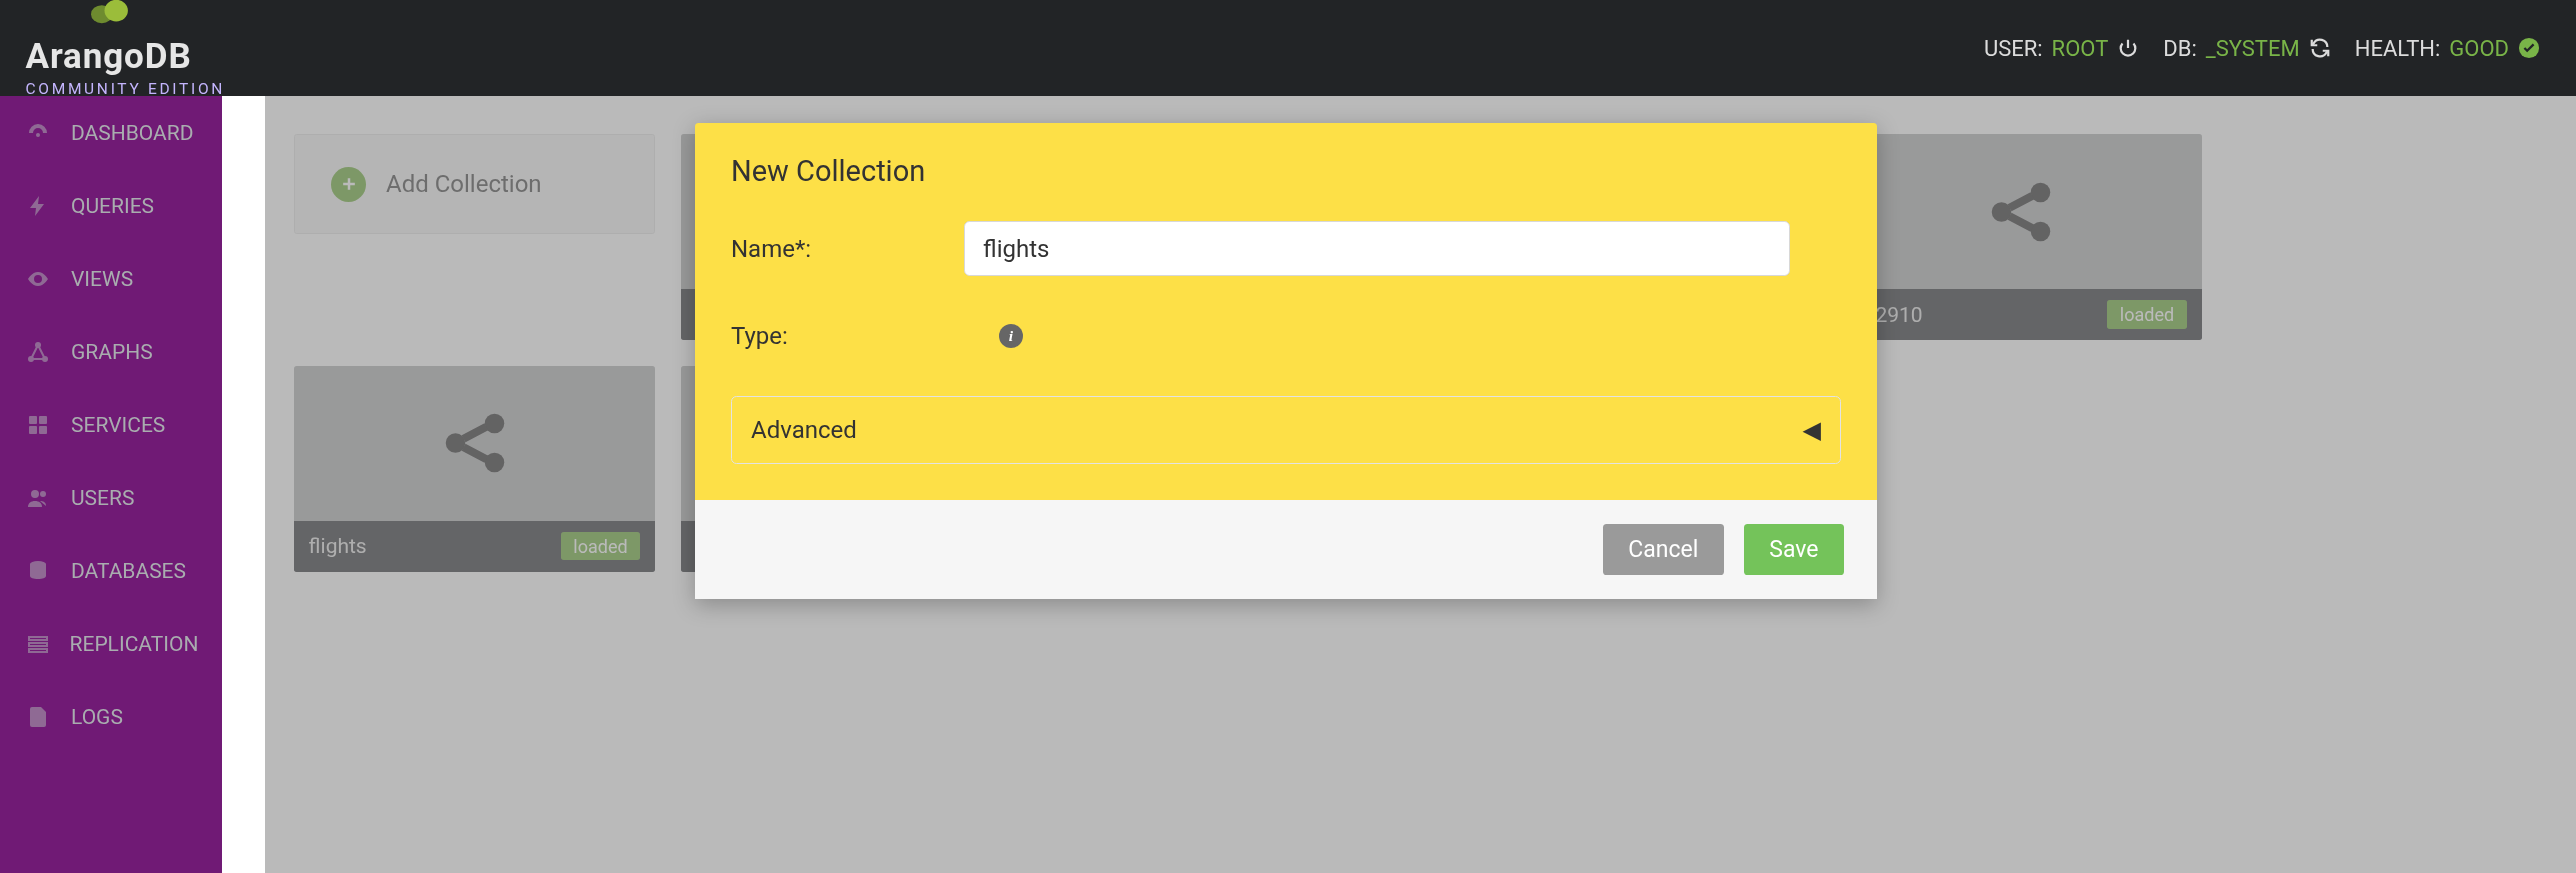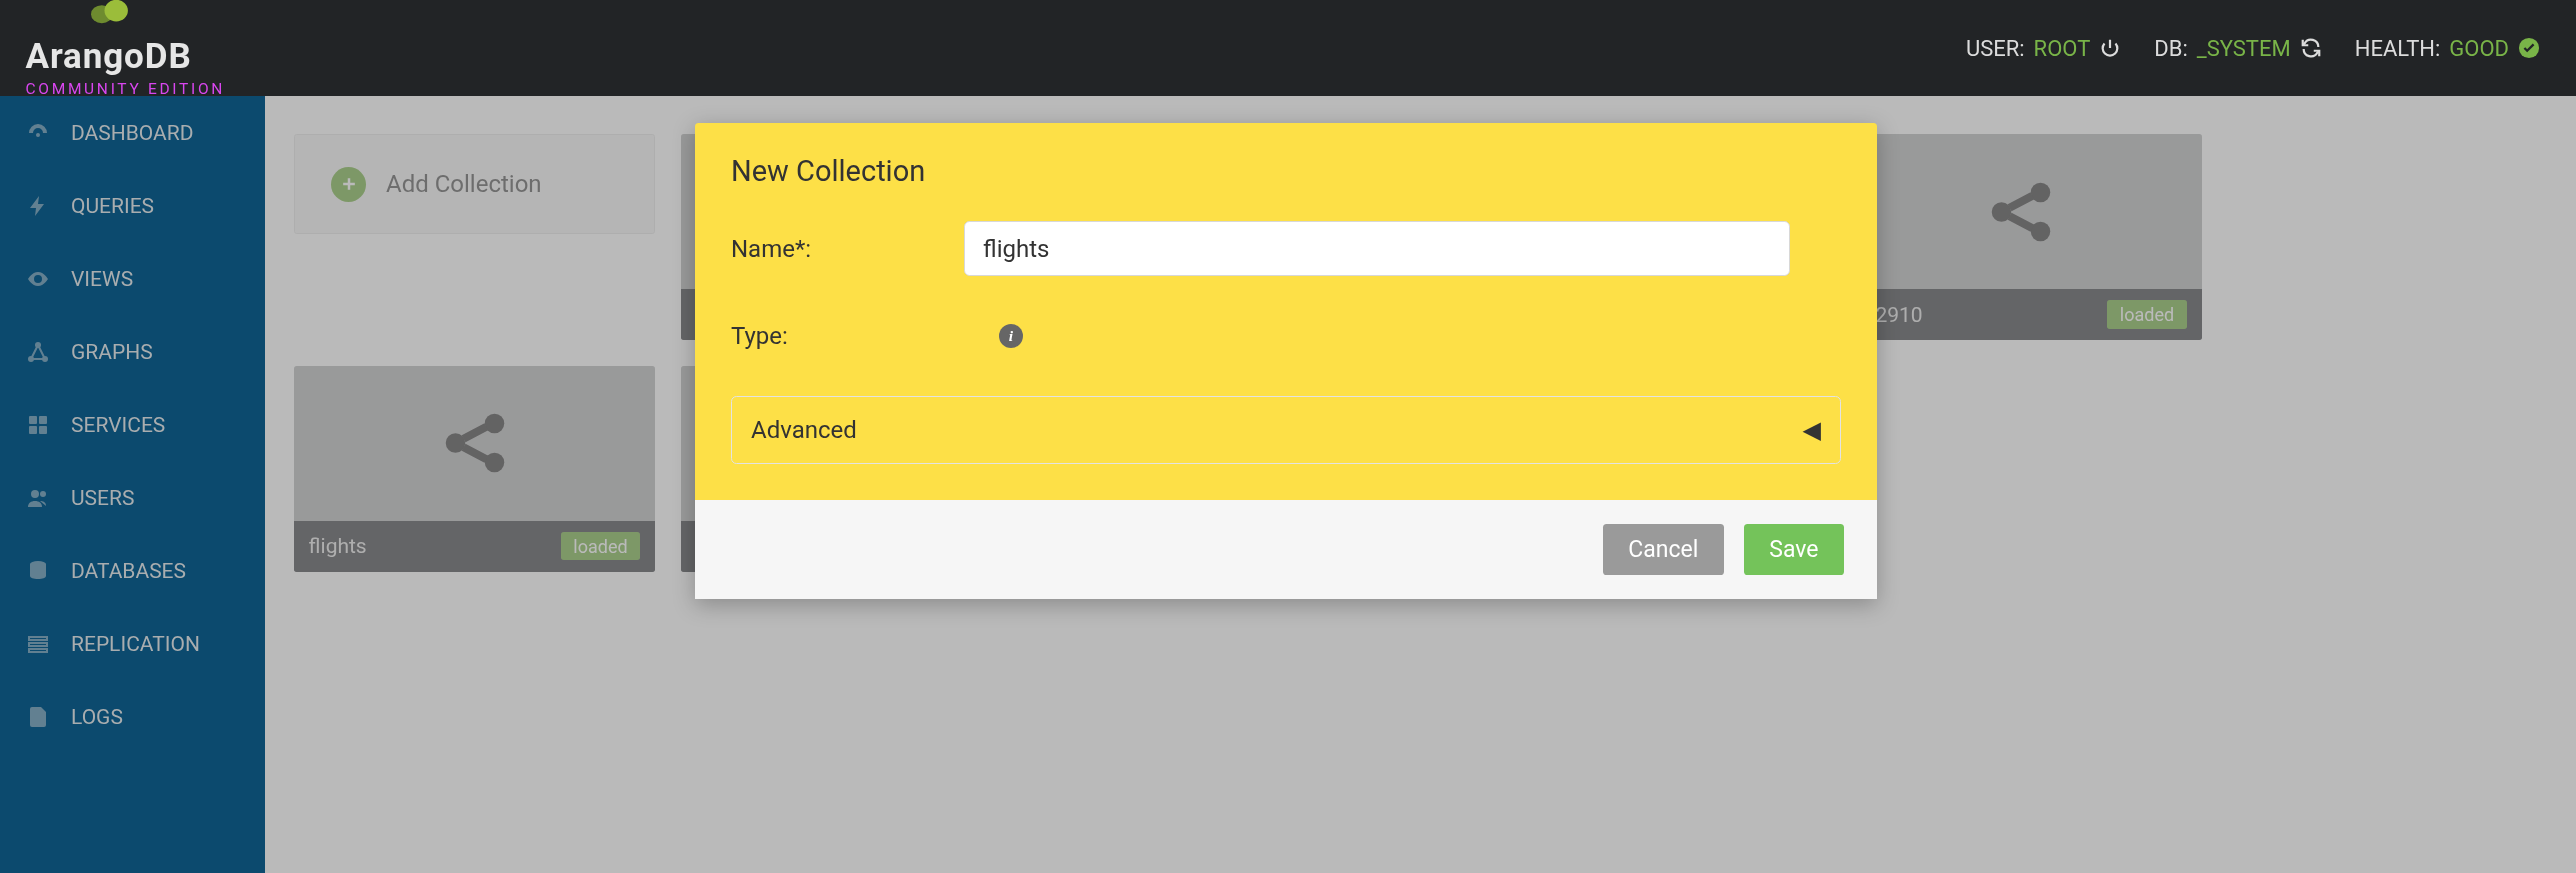--- a/index.html
+++ b/index.html
@@ -3,29 +3,29 @@
 <meta charset="utf-8">
 <style>
   * { box-sizing: border-box; margin: 0; padding: 0; font-family: -apple-system, BlinkMacSystemFont, "Segoe UI", Roboto, Helvetica, Arial, sans-serif; }
   body { width: 2576px; height: 874px; overflow: hidden; background: #fff; transform-origin: top left; }
 
   
   .topbar { position: absolute; top:0; left:0; right:0; height:96px; background:#222426; color:#e0e0e0; display:flex; align-items:center; }
   .logo-block { display:flex; align-items:center; padding-left:25.5px; flex-direction:column; align-items:flex-start; justify-content:center; }
   .logo-row { display:flex; align-items:center; gap:11px;flex-direction:column; }
   .logo-name { font-size:35px; font-weight:700; color:#e6e6e6; letter-spacing:0.9px; }
-  .logo-edition { font-size:15.5px; color:#d946ef; letter-spacing:2.7px; margin-top:3.6px; align-self:flex-end; }
+  .logo-edition { font-size:15.5px; color:#c4b5fd; letter-spacing:2.7px; margin-top:3.6px; align-self:flex-end; }
   .topbar-spacer { flex:1; }
-  .status-group { display:flex; align-items:center; gap:33px; padding-right:36px; font-size:22px; color:#dcdcdc; }
+  .status-group { display:flex; align-items:center; gap:24px; padding-right:36px; font-size:22px; color:#dcdcdc; }
   .status-item { display:flex; align-items:center; gap:9px; }
   .status-val { color:#79b448; }
   .status-icon { color:#dcdcdc; }
 
   
-  .sidebar { position:absolute; top:96px; left:0; bottom:0; width:265px; background:#0c4a6e; color:#c9cccd;text-align:center; }
+  .sidebar { position:absolute; top:96px; left:0; bottom:0; width:222px; background:#701a75; color:#c9cccd;text-align:center; }
   .sidebar-item { display:flex; align-items:center; gap:20px; padding:0 25.5px; height:73px; font-size:21px; color:#a9adaf; cursor:pointer; }
   .sidebar-item .icon { width:25.5px; display:flex; align-items:center; justify-content:center; opacity:0.55; }
   .sidebar-item.active { background:#404547; color:#fff; }
   .sidebar-item.active .icon { opacity:1; }
 
   
   .main { position:absolute; top:96px; left:265px; right:0; bottom:0; background:#fff; }
   .toolbar { height:75px; display:flex; align-items:center; justify-content:flex-end; padding:0 22px; gap:27px; border-bottom:0.9px solid #e9e9e9; }
   .toolbar .gear { color:#6a6a6a; cursor:pointer; }
   .search-wrap { display:flex; align-items:center; width:265px; }

